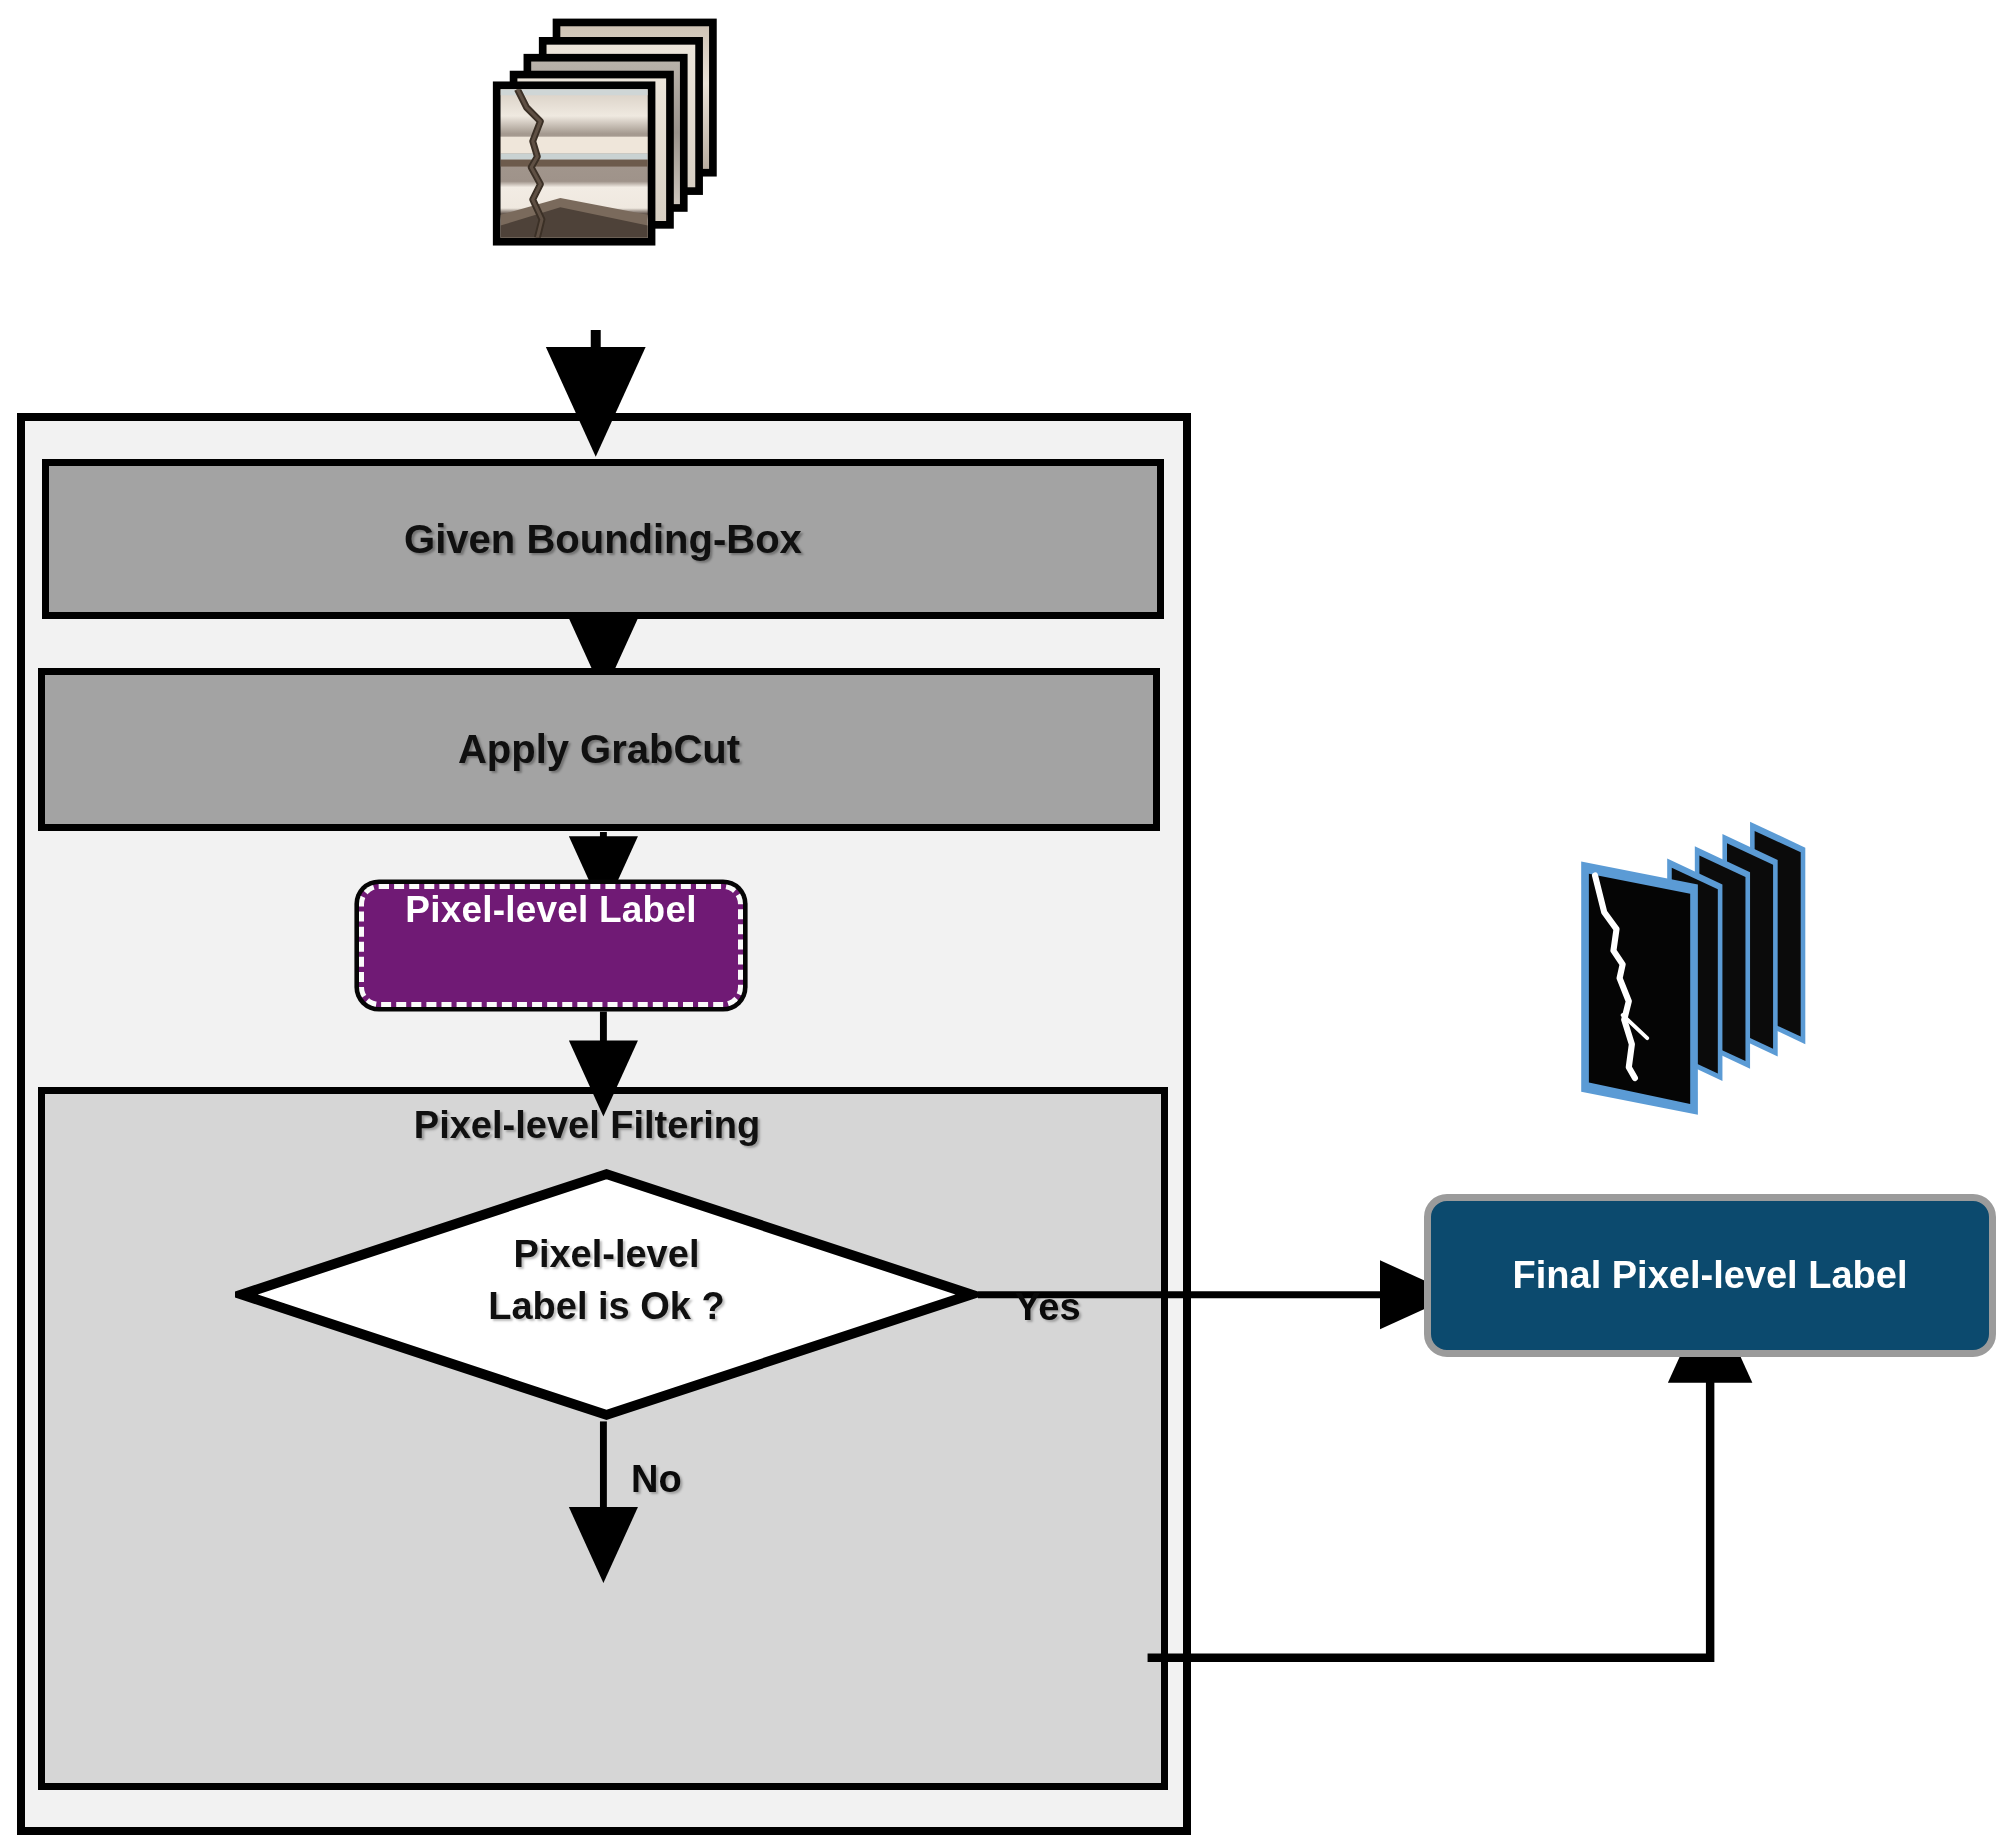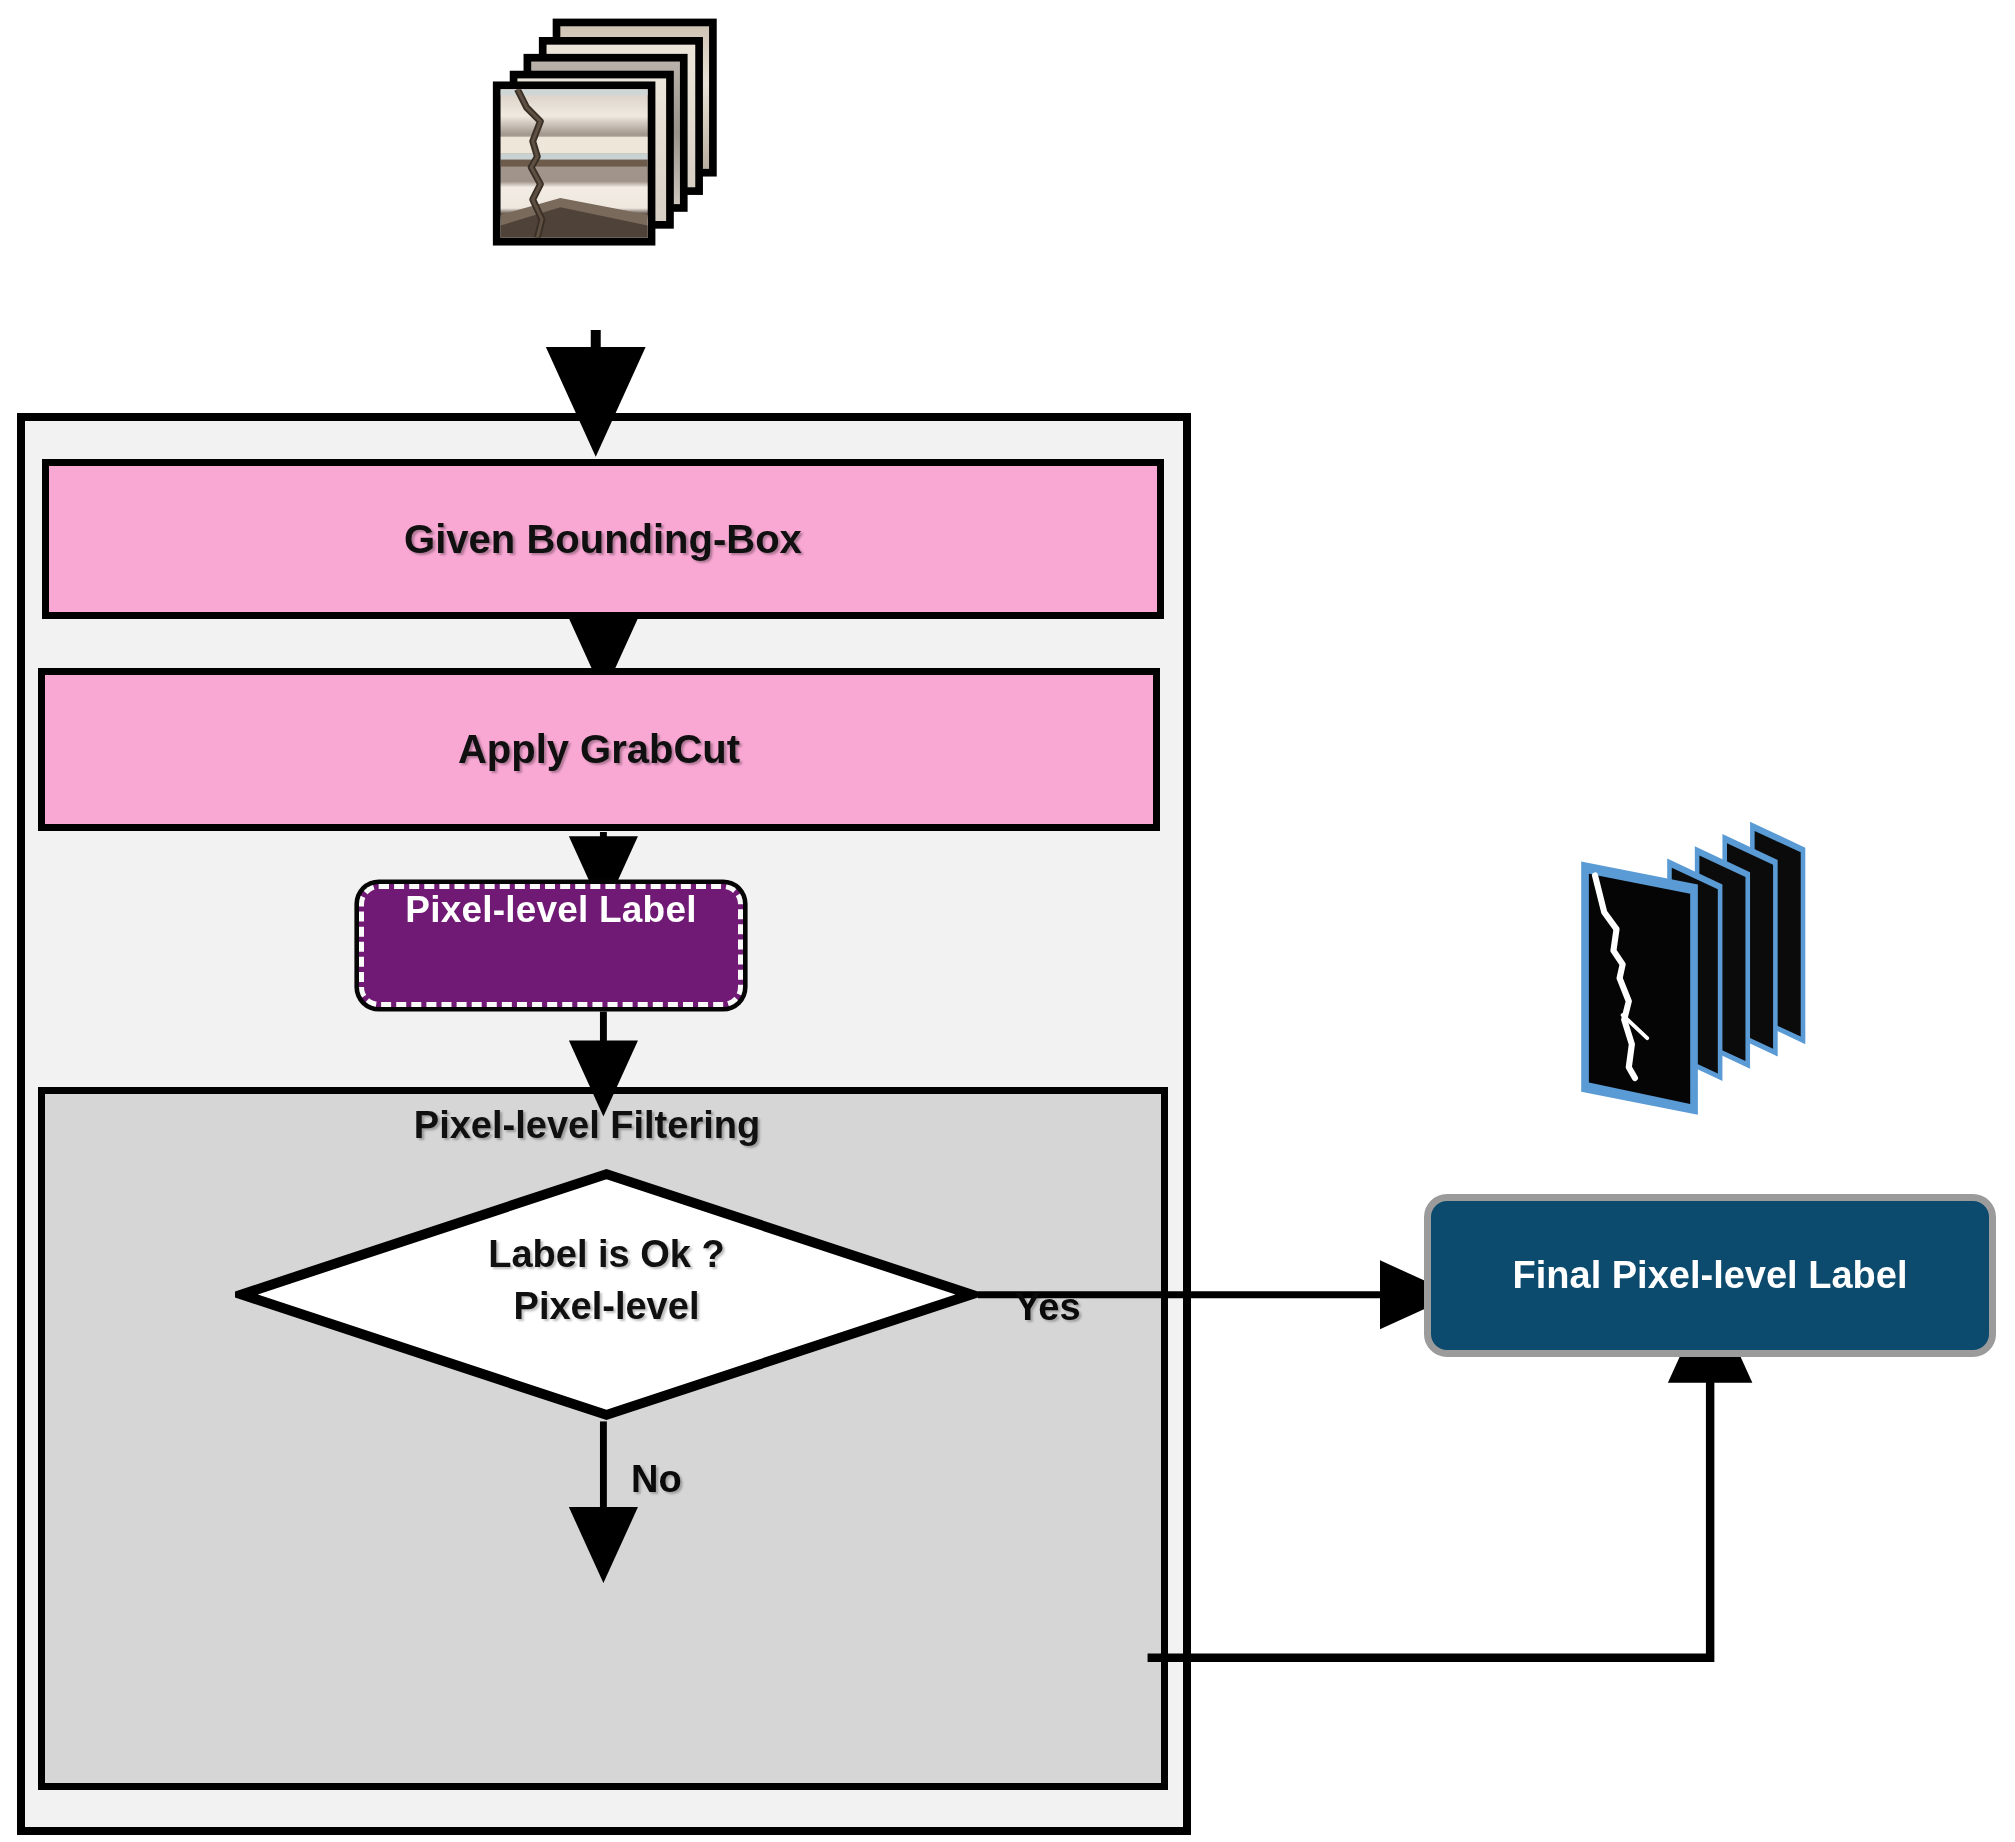--- a/index.html
+++ b/index.html
@@ -28,21 +28,21 @@
     top: 413px;
     width: 1174px;
     height: 1422px;
     background: #f2f2f2;
     border: 8.4px solid #000000;
     box-sizing: border-box;
   }
 
   
   .process-box {
-    background: #f9a8d4;
+    background: #a3a3a3;
     border: 7.7px solid #000000;
     box-sizing: border-box;
     display: flex;
     align-items: center;
     justify-content: center;
     text-align: center;
   }
   .process-label {
     font-weight: bold;
     color: #101010;
@@ -223,22 +223,22 @@
   <div class="abs" id="box-pixel-label">
     <span class="dark-label">Pixel-level Label</span>
   </div>
 
   <div class="abs" id="decision-diamond">
     <svg width="743" height="253" viewBox="0 0 968 330">
       <polygon points="484,8 960,165 484,322 8,165" fill="#ffffff" stroke="#000000" stroke-width="13" stroke-linejoin="miter"></polygon>
     </svg>
   </div>
   <div class="abs" id="decision-text">
+    <div>Pixel-level</div>
     <div>Label is Ok ?</div>
-    <div>Pixel-level</div>
   </div>
 
   <div class="abs edge-label" id="label-yes">Yes</div>
   <div class="abs edge-label" id="label-no">No</div>
 
 
   <div class="abs" id="box-final">
     <span class="dark-label">Final Pixel-level Label</span>
   </div>
 

